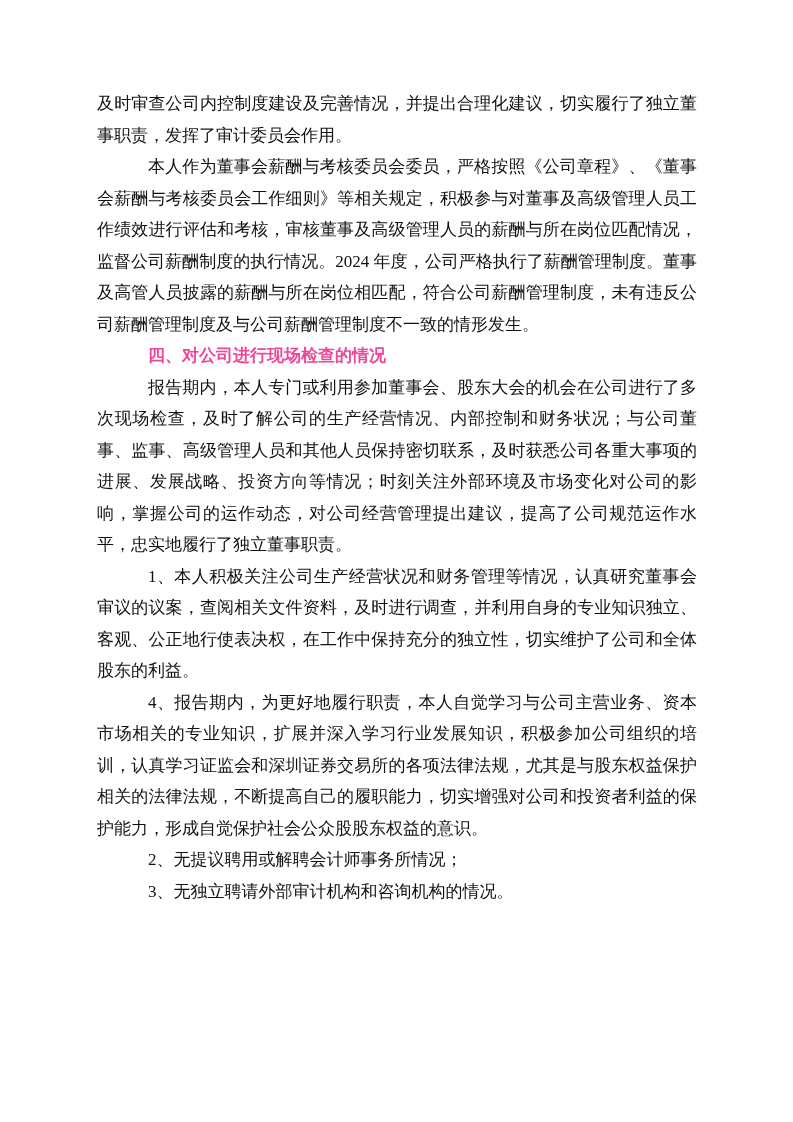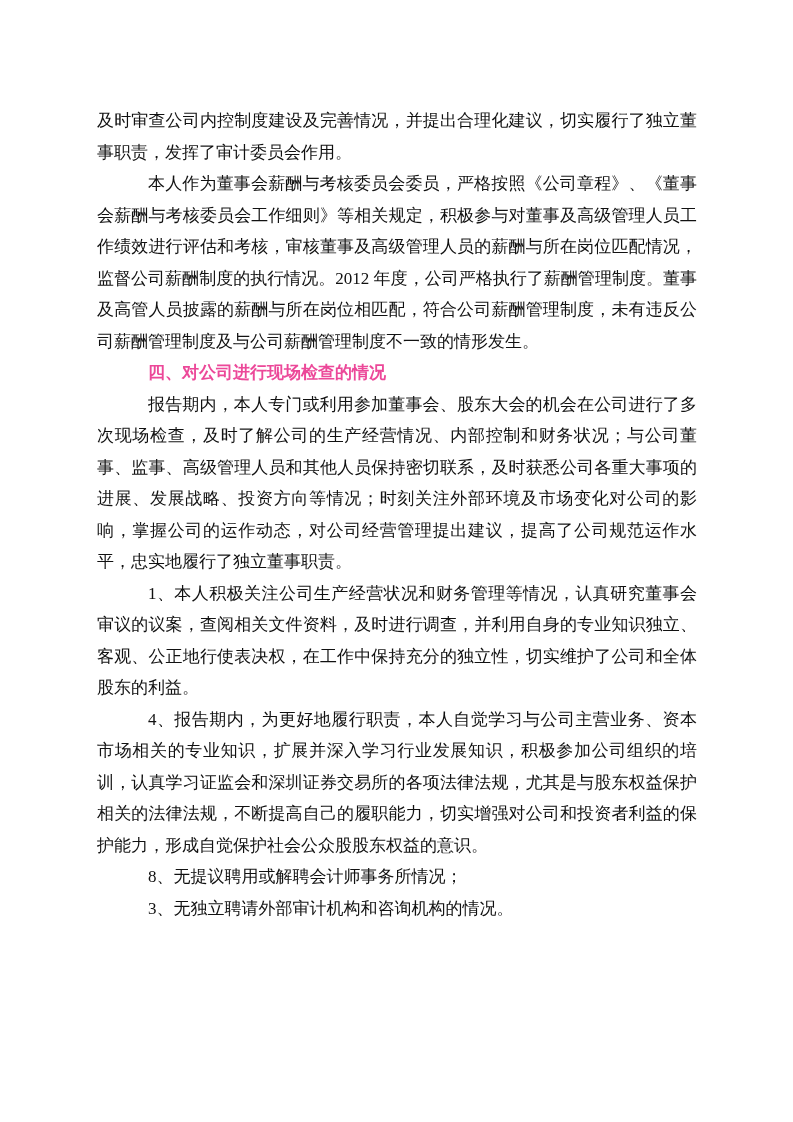--- a/index.html
+++ b/index.html
@@ -17,36 +17,36 @@
     left: 97px;
     top: 88px;
     width: 600px;
     font-family: "Liberation Serif", "DejaVu Serif", serif;
     font-size: 17px;
     line-height: 31.5px;
     color: #111111;
     text-align: justify;
   }
   .para { text-indent: 3em; }
-  .para.noindent { text-indent: 0; margin-top: 17px; }
+  .para.noindent { text-indent: 0; }
   .heading {
     text-indent: 3em;
     font-weight: 700;
     font-family: "Liberation Sans", "DejaVu Sans", sans-serif;
     text-align: left;
     color: #ec4899;
   }
 </style>
 </head>
 <body>
 
 <div class="page">
   <div class="content">
     <p class="para noindent">及时审查公司内控制度建设及完善情况，并提出合理化建议，切实履行了独立董事职责，发挥了审计委员会作用。</p>
-    <p class="para">本人作为董事会薪酬与考核委员会委员，严格按照《公司章程》、《董事会薪酬与考核委员会工作细则》等相关规定，积极参与对董事及高级管理人员工作绩效进行评估和考核，审核董事及高级管理人员的薪酬与所在岗位匹配情况，监督公司薪酬制度的执行情况。2012 年度，公司严格执行了薪酬管理制度。董事及高管人员披露的薪酬与所在岗位相匹配，符合公司薪酬管理制度，未有违反公司薪酬管理制度及与公司薪酬管理制度不一致的情形发生。</p>
+    <p class="para">本人作为董事会薪酬与考核委员会委员，严格按照《公司章程》、《董事会薪酬与考核委员会工作细则》等相关规定，积极参与对董事及高级管理人员工作绩效进行评估和考核，审核董事及高级管理人员的薪酬与所在岗位匹配情况，监督公司薪酬制度的执行情况。2024 年度，公司严格执行了薪酬管理制度。董事及高管人员披露的薪酬与所在岗位相匹配，符合公司薪酬管理制度，未有违反公司薪酬管理制度及与公司薪酬管理制度不一致的情形发生。</p>
     <p class="heading">四、对公司进行现场检查的情况</p>
     <p class="para">报告期内，本人专门或利用参加董事会、股东大会的机会在公司进行了多次现场检查，及时了解公司的生产经营情况、内部控制和财务状况；与公司董事、监事、高级管理人员和其他人员保持密切联系，及时获悉公司各重大事项的进展、发展战略、投资方向等情况；时刻关注外部环境及市场变化对公司的影响，掌握公司的运作动态，对公司经营管理提出建议，提高了公司规范运作水平，忠实地履行了独立董事职责。</p>
     <p class="para">1、本人积极关注公司生产经营状况和财务管理等情况，认真研究董事会审议的议案，查阅相关文件资料，及时进行调查，并利用自身的专业知识独立、客观、公正地行使表决权，在工作中保持充分的独立性，切实维护了公司和全体股东的利益。</p>
     <p class="para">4、报告期内，为更好地履行职责，本人自觉学习与公司主营业务、资本市场相关的专业知识，扩展并深入学习行业发展知识，积极参加公司组织的培训，认真学习证监会和深圳证券交易所的各项法律法规，尤其是与股东权益保护相关的法律法规，不断提高自己的履职能力，切实增强对公司和投资者利益的保护能力，形成自觉保护社会公众股股东权益的意识。</p>
-    <p class="para">8、无提议聘用或解聘会计师事务所情况；</p>
+    <p class="para">2、无提议聘用或解聘会计师事务所情况；</p>
     <p class="para">3、无独立聘请外部审计机构和咨询机构的情况。</p>
   </div>
 </div>
 
 </body></html>

